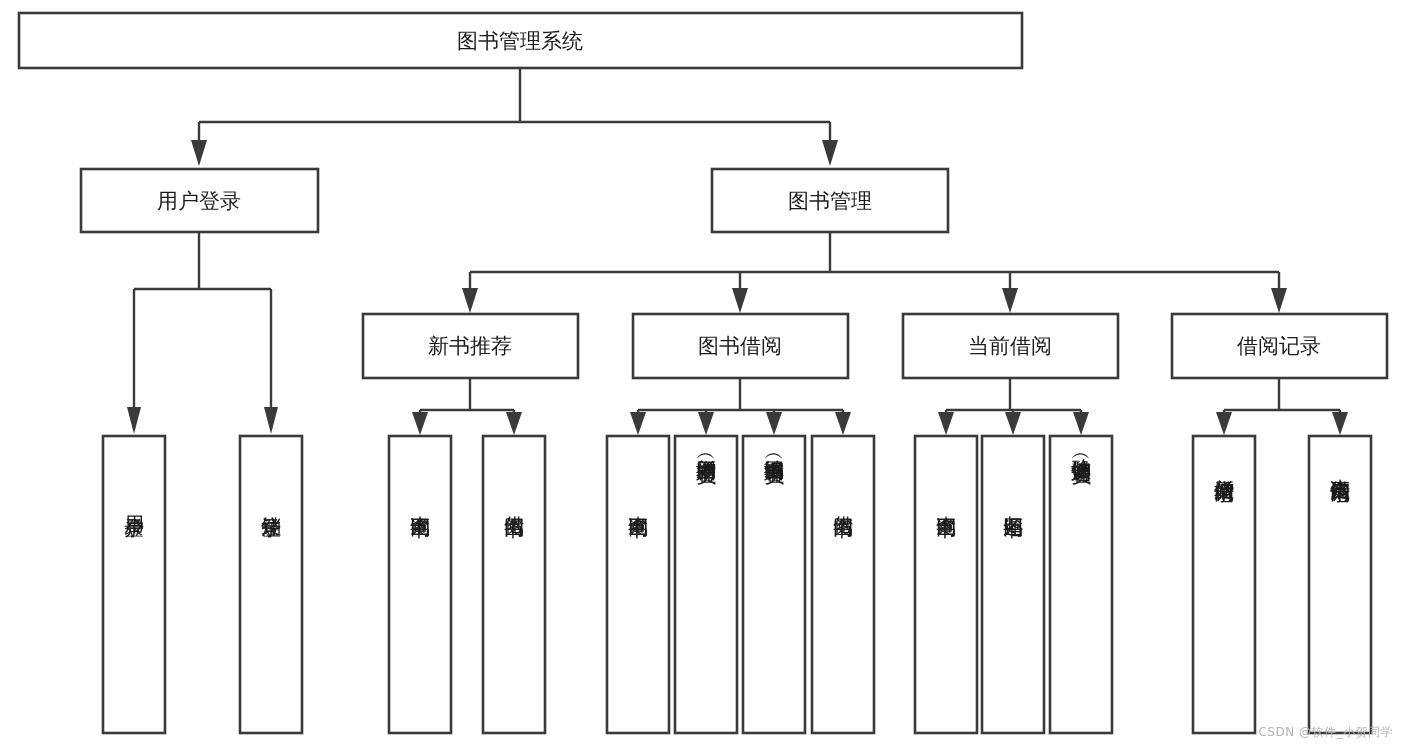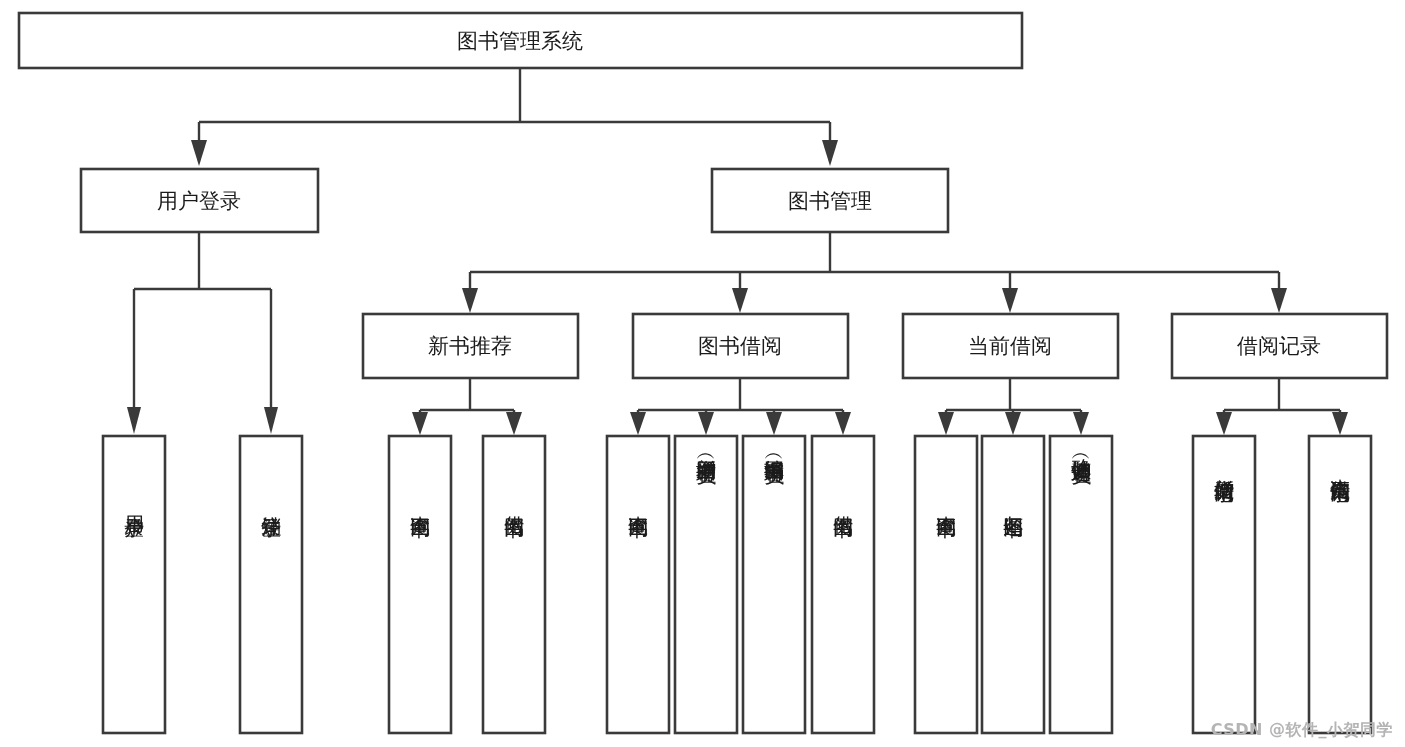--- a/index.html
+++ b/index.html
@@ -70,26 +70,25 @@
     text-orientation: upright;
     letter-spacing: 1px;
     white-space: nowrap;
     text-align: left;
   }
   .watermark {
     position: absolute;
     right: 12px;
     bottom: 6px;
     font-family: "DejaVu Sans", "Liberation Sans", sans-serif;
-    font-size: 16px;
+    font-size: 12px;
     color: #b4b4b4;
     letter-spacing: 0.5px;
     white-space: nowrap;
     user-select: none;
-    font-weight: bold;
   }
 </style>
 </head>
 <body>
 
 <div id="diagram-root">
 
   <svg class="diagram" viewBox="0 0 1405 747" xmlns="http://www.w3.org/2000/svg">
 
     <g>

